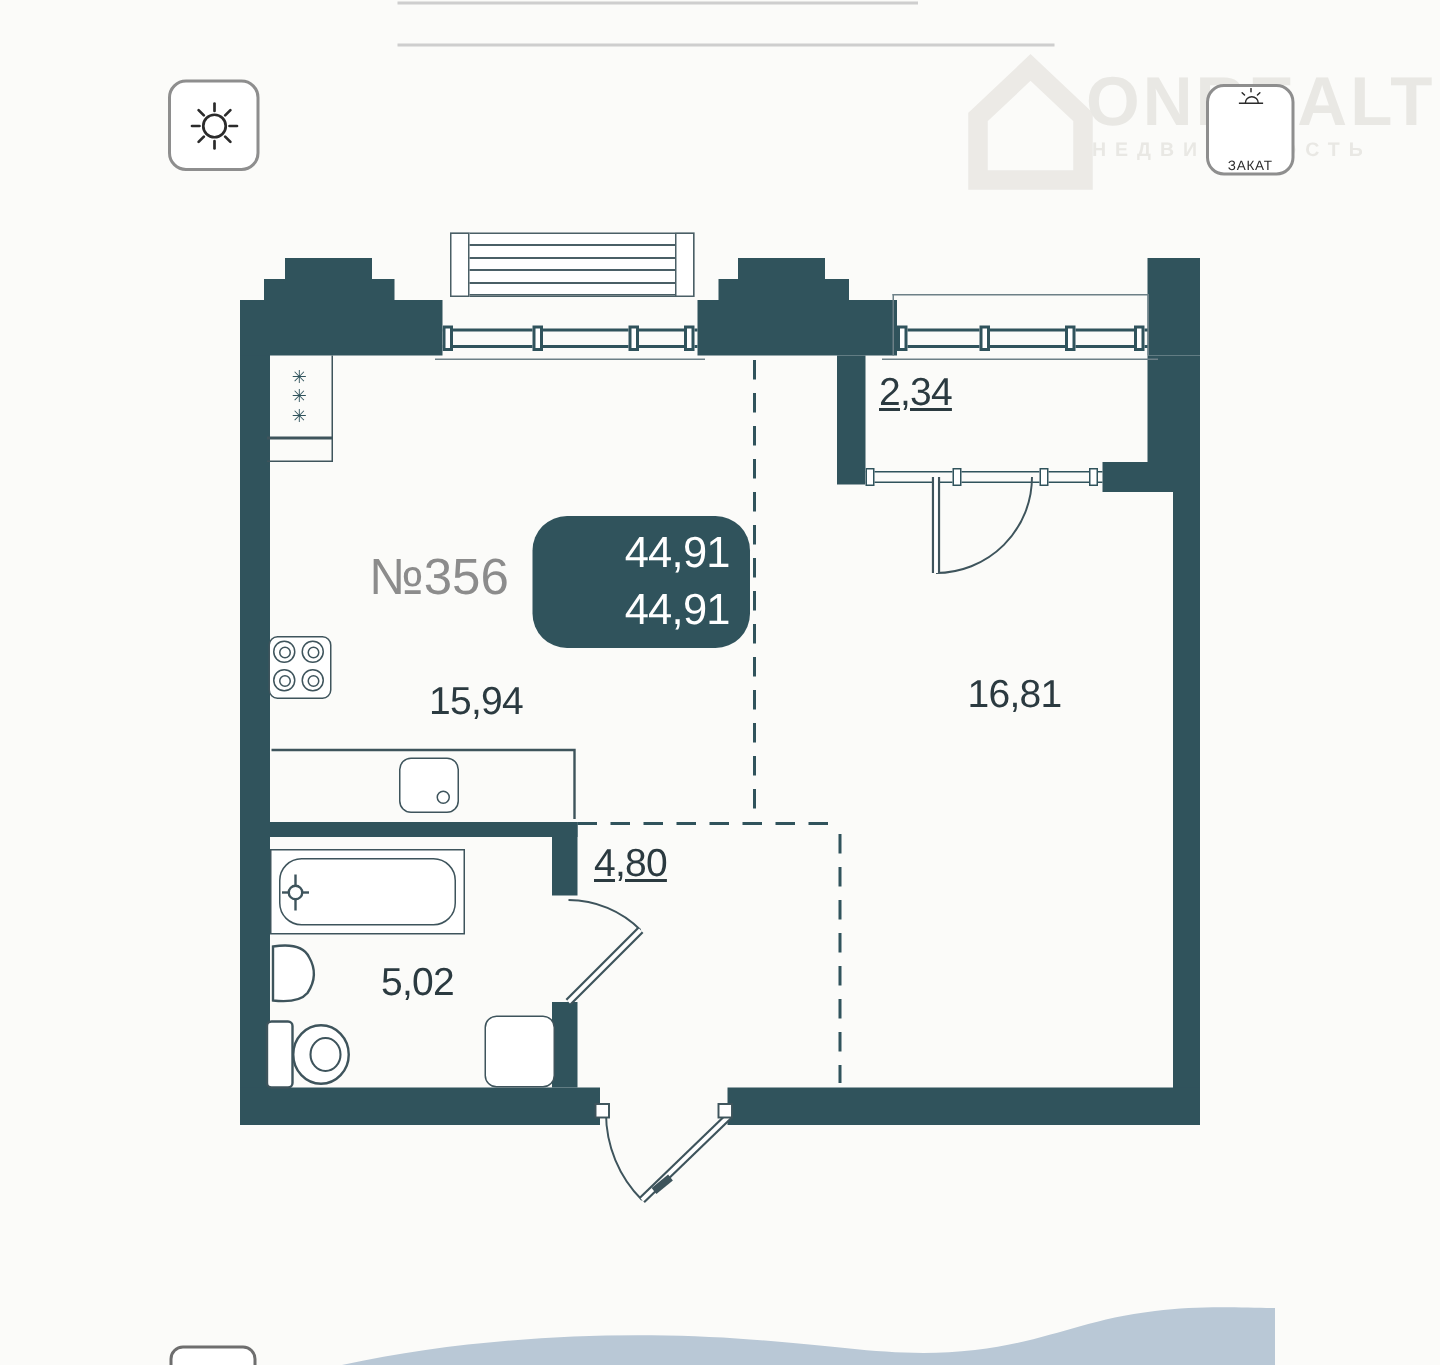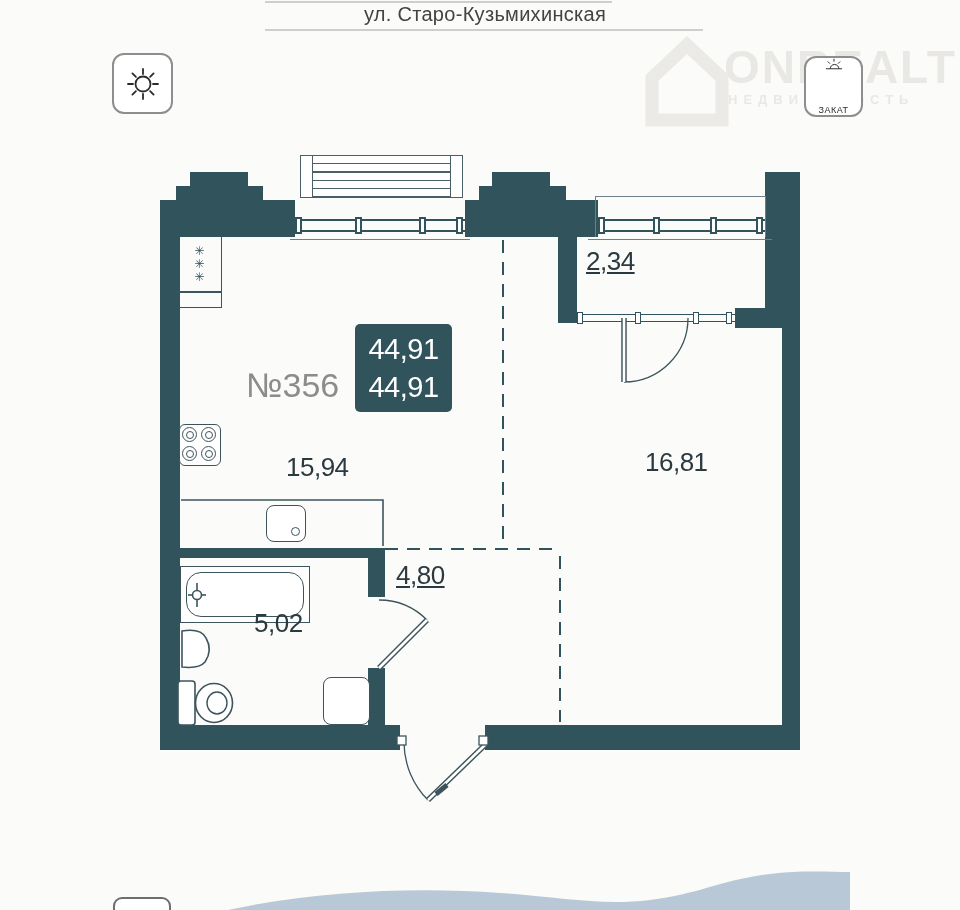--- a/index.html
+++ b/index.html
@@ -27,43 +27,42 @@
   .fix{position:absolute;border:1.5px solid var(--line);background:#fff;box-sizing:border-box;}
   .win{position:absolute;border-top:2px solid var(--wall);border-bottom:2px solid var(--wall);box-sizing:border-box;}
   .wmark{position:absolute;width:7px;height:17px;top:-4px;border:2px solid var(--wall);background:#fff;box-sizing:border-box;}
   .wmark2{position:absolute;width:6px;height:12px;top:-3px;border:1.5px solid var(--wall);background:#fff;box-sizing:border-box;}
   .thinline{position:absolute;background:#6d8087;}
   .burner{position:absolute;width:15px;height:15px;border:1.5px solid var(--line);border-radius:50%;box-sizing:border-box;}
   .burner::before{content:"";position:absolute;left:2.5px;top:2.5px;width:6px;height:6px;
     border:1.3px solid var(--line);border-radius:50%;}
   .area-label{position:absolute;font-size:26px;color:var(--label);letter-spacing:-.5px;}
   .apt-number{position:absolute;left:246px;top:366px;font-size:34px;color:var(--number-gray);}
-  .badge{position:absolute;left:355px;top:324px;width:97px;height:88px;border-radius:5px;
-    background:var(--wall);display:flex;flex-direction:column;align-items:center;justify-content:center;}
+  .badge{position:absolute;left:355px;top:344px;width:97px;height:88px;border-radius:23px;
+    background:var(--wall);display:flex;flex-direction:column;align-items:center;justify-content:center;padding-left:48px;}
   .badge div{color:var(--badge-text);font-size:29px;line-height:38px;letter-spacing:-.5px;}
   .vent{position:absolute;left:178px;top:237px;width:44px;height:71px;box-sizing:border-box;
     border-right:1.5px solid var(--line);border-bottom:1.5px solid var(--line);
     display:flex;flex-direction:column;align-items:center;padding-top:8px;gap:1px;}
   .vent span{font-size:12px;line-height:12px;color:var(--wall);}
   .vent-divider{position:absolute;left:178px;top:291px;width:44px;height:1.5px;background:var(--line);}
   svg{position:absolute;left:0;top:0;}
 </style>
 </head>
 <body>
 
 <div class="page">
 
   <svg width="110" height="100" style="left:632px;top:28px;" viewBox="0 0 110 100">
     <path d="M20,50 L55,17 L90,50 V92 H20 Z" fill="none" stroke="#eceae6" stroke-width="13"></path>
   </svg>
   <div class="wm-brand">ONREALT</div>
   <div class="wm-sub">НЕДВИЖИМОСТЬ</div>
 
   <div class="street-line" style="left:265px;top:1px;width:347px;"></div>
-  <div class="street-label">ул. Старо-Кузьмихинская</div>
   <div class="street-line" style="left:265px;top:29px;width:438px;"></div>
 
   <div class="obox" style="left:112px;top:53px;width:57px;height:57px;">
     <svg width="38" height="38" style="position:static;" viewBox="0 0 38 38">
       <circle cx="19" cy="19" r="7.5" fill="none" stroke="#2b2b2b" stroke-width="1.8"></circle>
       <g stroke="#2b2b2b" stroke-width="1.8" stroke-linecap="round">
         <line x1="19" y1="4" x2="19" y2="9"></line>
           <line x1="19" y1="29" x2="19" y2="34"></line>
         <line x1="4" y1="19" x2="9" y2="19"></line>
           <line x1="29" y1="19" x2="34" y2="19"></line>
@@ -207,20 +206,20 @@
   <div class="apt-number">№356</div>
   <div class="badge">
     <div>44,91</div>
     <div>44,91</div>
   </div>
 
   <div class="area-label" style="left:586px;top:246px;text-decoration:underline;">2,34</div>
   <div class="area-label" style="left:286px;top:452px;">15,94</div>
   <div class="area-label" style="left:645px;top:447px;">16,81</div>
   <div class="area-label" style="left:396px;top:560px;text-decoration:underline;">4,80</div>
-  <div class="area-label" style="left:254px;top:608px;">5,02</div>
+  <div class="area-label" style="left:254px;top:639px;">5,02</div>
 
   <svg width="960" height="910" viewBox="0 0 960 910">
     <path d="M228,910 C320,890 420,887 500,893 C560,897 600,906 650,900 C700,894 720,880 770,874 C800,870 830,872 850,872 L850,910 Z" fill="#b9c8d6"></path>
   </svg>
   <div class="obox" style="left:113px;top:897px;width:54px;height:30px;border-radius:9px;border-color:#6e6e6e;"></div>
 
 </div>
 
 </body></html>

